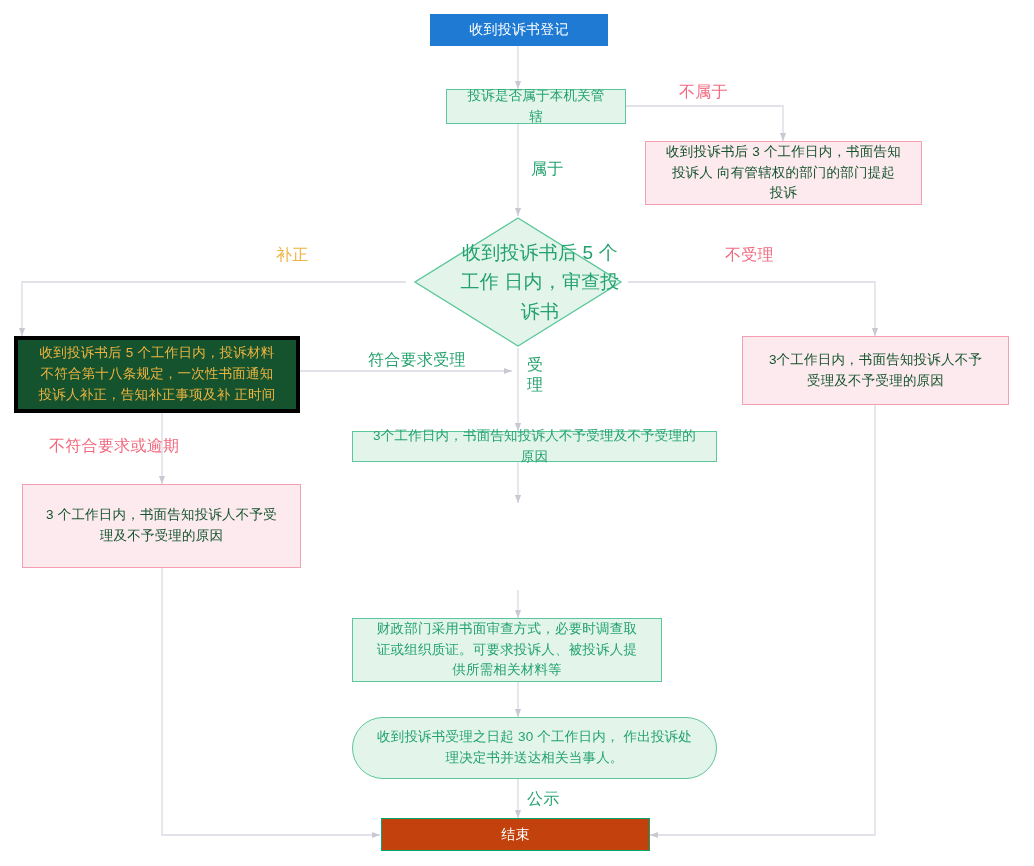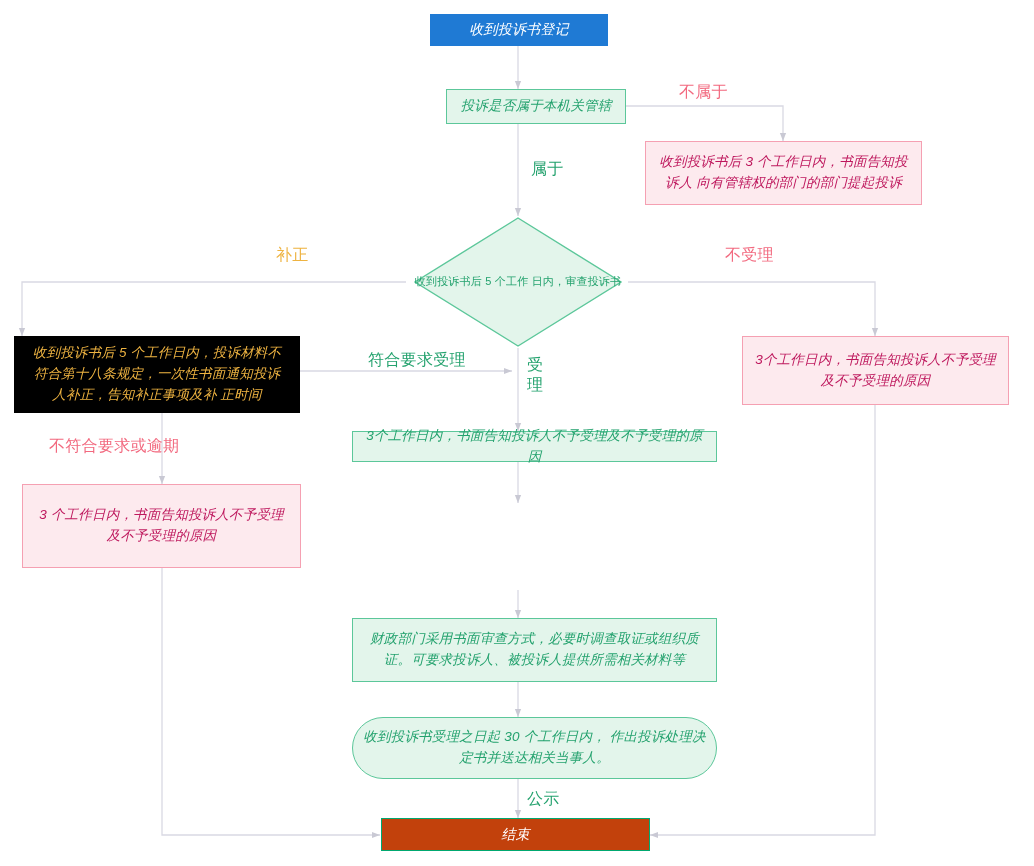--- a/index.html
+++ b/index.html
@@ -27,23 +27,22 @@
   }
   .node {
     position: absolute;
     box-sizing: border-box;
     display: flex;
     align-items: center;
     justify-content: center;
     text-align: center;
     font-size: 13.5px;
     line-height: 1.55;
-    padding: 6px 10px;
+    padding: 6px 20px;
     letter-spacing: 0.2px;
-    font-style: italic;
   }
   .node-start {
     background: #1f7ad4;
     border: 1px solid #1f7ad4;
     color: #ffffff;
     font-size: 14px;
   }
   .node-end {
     background: #c2410c;
     border: 1px solid #00a870;
@@ -52,47 +51,48 @@
   }
   .node-green {
     background: #e3f5eb;
     border: 1px solid #5cc79a;
     color: #24a26e;
     margin-left: 16px;
   }
   .node-red {
     background: #fdeaee;
     border: 1px solid #f5a0b2;
-    color: #be185d;
+    color: #14532d;
   }
   .node-orange {
-    background: #000000;
+    background: #14532d;
     border: 4px solid #000000;
     color: #eeb341;
   }
   .diamond {
     position: absolute;
     width: 210px;
     height: 132px;
   }
   .diamond .shape {
     position: absolute;
     inset: 0;
   }
   .diamond .dtext {
     position: absolute;
     inset: 0;
     display: flex;
     align-items: center;
     justify-content: center;
     text-align: center;
-    font-size: 11px;
+    font-size: 19px;
     line-height: 1.55;
     color: #24a26e;
     letter-spacing: 0.2px;
+    margin-left: 44px;
   }
   .edge-label {
     position: absolute;
     font-size: 16px;
     white-space: pre;
     letter-spacing: 0.3px;
   }
   .lbl-green { color: #24a26e; }
   .lbl-red   { color: #f2697f; }
   .lbl-orange{ color: #eeb341; }
@@ -162,21 +162,21 @@
 
   <div class="node node-orange" style="left:14px; top:336px; width:286px; height:77px;">收到投诉书后 5 个工作日内，投诉材料不符合第十八条规定，一次性书面通知投诉人补正，告知补正事项及补 正时间</div>
 
   <div class="node node-red" style="left:742px; top:336px; width:267px; height:69px;">3个工作日内，书面告知投诉人不予受理及不予受理的原因</div>
 
   <div class="node node-red" style="left:22px; top:484px; width:279px; height:84px;">3 个工作日内，书面告知投诉人不予受理及不予受理的原因</div>
 
   <div class="node node-green" style="left:336px; top:431px; width:365px; height:31px;">3个工作日内，书面告知投诉人不予受理及不予受理的原因</div>
 
 
-  <div class="node node-green" style="left:336px; top:618px; width:365px; height:64px;">财政部门采用书面审查方式，必要时调查取证或组织质证。可要求投诉人、被投诉人提供所需相关材料等</div>
+  <div class="node node-green" style="left:336px; top:618px; width:310px; height:64px;">财政部门采用书面审查方式，必要时调查取证或组织质证。可要求投诉人、被投诉人提供所需相关材料等</div>
 
   <div class="node node-green" style="left:336px; top:717px; width:365px; height:62px;border-radius:31px;">收到投诉书受理之日起 30 个工作日内， 作出投诉处理决定书并送达相关当事人。</div>
 
   <div class="node node-end" style="left:381px; top:818px; width:269px; height:33px;">结束</div>
 
   <div class="edge-label lbl-green" style="left:503px; top:159px;margin-left:28px;">属于</div>
 
   <div class="edge-label lbl-red" style="left:679px; top:82px;">不属于</div>
 
   <div class="edge-label lbl-orange" style="left:276px; top:245px;">补正</div>

